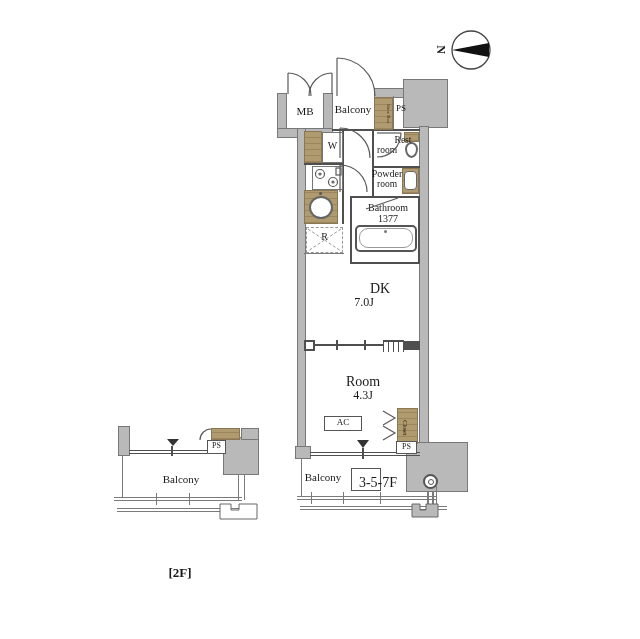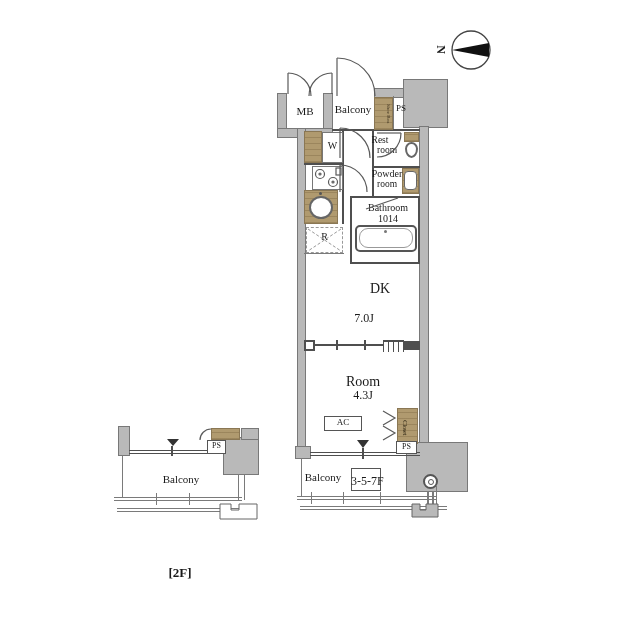--- a/index.html
+++ b/index.html
@@ -101,36 +101,36 @@
   <div class="fx" style="left:207px;top:440px;width:19px;height:14px;border:1px solid #555"></div>
   <div class="fx" style="left:351px;top:468px;width:30px;height:23px;border:1px solid #555"></div>
   <div class="fx" style="left:423px;top:474px;width:15px;height:15px;border:2px solid #555;border-radius:50%"></div>
   <div class="fx" style="left:428px;top:479px;width:6px;height:6px;border:1px solid #555;border-radius:50%"></div>
 
   <div class="lb" style="left:286px;top:106px;width:38px;font-size:11px">MB</div>
   <div class="lb" style="left:330px;top:104px;width:46px;font-size:11px">Balcony</div>
   <div class="lb" style="left:390px;top:104px;width:22px;font-size:9px">PS</div>
   <div class="lb vt" style="left:376px;top:99px;width:15px;height:29px;font-size:5px;overflow:hidden;color:#3a2f1d">Shoe Box</div>
   <div class="lb" style="left:322px;top:141px;width:21px;font-size:10px">W</div>
-  <div class="lb" style="left:363px;top:135px;width:34px;font-size:9.5px">Rest</div>
+  <div class="lb" style="left:386px;top:135px;width:34px;font-size:9.5px">Rest</div>
   <div class="lb" style="left:370px;top:145px;width:34px;font-size:9.5px">room</div>
   <div class="lb" style="left:368px;top:169px;width:38px;font-size:10px">Powder</div>
   <div class="lb" style="left:368px;top:179px;width:38px;font-size:9.5px">room</div>
   <div class="lb" style="left:360px;top:203px;width:56px;font-size:10px">Bathroom</div>
-  <div class="lb" style="left:360px;top:214px;width:56px;font-size:10px">1014</div>
+  <div class="lb" style="left:360px;top:214px;width:56px;font-size:10px">1377</div>
   <div class="lb" style="left:306px;top:232px;width:37px;font-size:10px"><span style="background:#fff;padding:0 2px">R</span></div>
   <div class="lb" style="left:356px;top:281px;width:48px;font-size:14px">DK</div>
-  <div class="lb" style="left:340px;top:312px;width:48px;font-size:12px">7.0J</div>
+  <div class="lb" style="left:340px;top:296px;width:48px;font-size:12px">7.0J</div>
   <div class="lb" style="left:338px;top:374px;width:50px;font-size:14px">Room</div>
   <div class="lb" style="left:338px;top:389px;width:50px;font-size:12px">4.3J</div>
   <div class="lb" style="left:324px;top:418px;width:38px;font-size:9px">AC</div>
   <div class="lb vt" style="left:400px;top:410px;height:34px;font-size:7px;letter-spacing:-0.5px;color:#2e2614">Closet</div>
   <div class="lb" style="left:396px;top:443px;width:21px;font-size:8px">PS</div>
   <div class="lb" style="left:297px;top:472px;width:52px;font-size:11px">Balcony</div>
-  <div class="lb" style="left:351px;top:475px;width:30px;font-size:12px">3-5-7F</div>
+  <div class="lb" style="left:351px;top:475px;width:54px;font-size:14px">3-5-7F</div>
   <div class="lb" style="left:155px;top:474px;width:52px;font-size:11px">Balcony</div>
   <div class="lb" style="left:207px;top:442px;width:19px;font-size:8px">PS</div>
   <div class="lb" style="left:433px;top:43px;width:16px;font-size:12px;font-weight:bold;transform:rotate(90deg)">N</div>
   <div class="lb" style="left:160px;top:566px;width:40px;font-size:13px;font-weight:bold">[2F]</div>
 
   <svg class="ovl" width="640" height="639" viewBox="0 0 640 639">
     <g stroke="#5a5a5a" stroke-width="1.2" fill="none">
 
       <path d="M 288 73 A 23 23 0 0 1 311 96"></path>
       <path d="M 332 73 A 23 23 0 0 0 309 96"></path>

